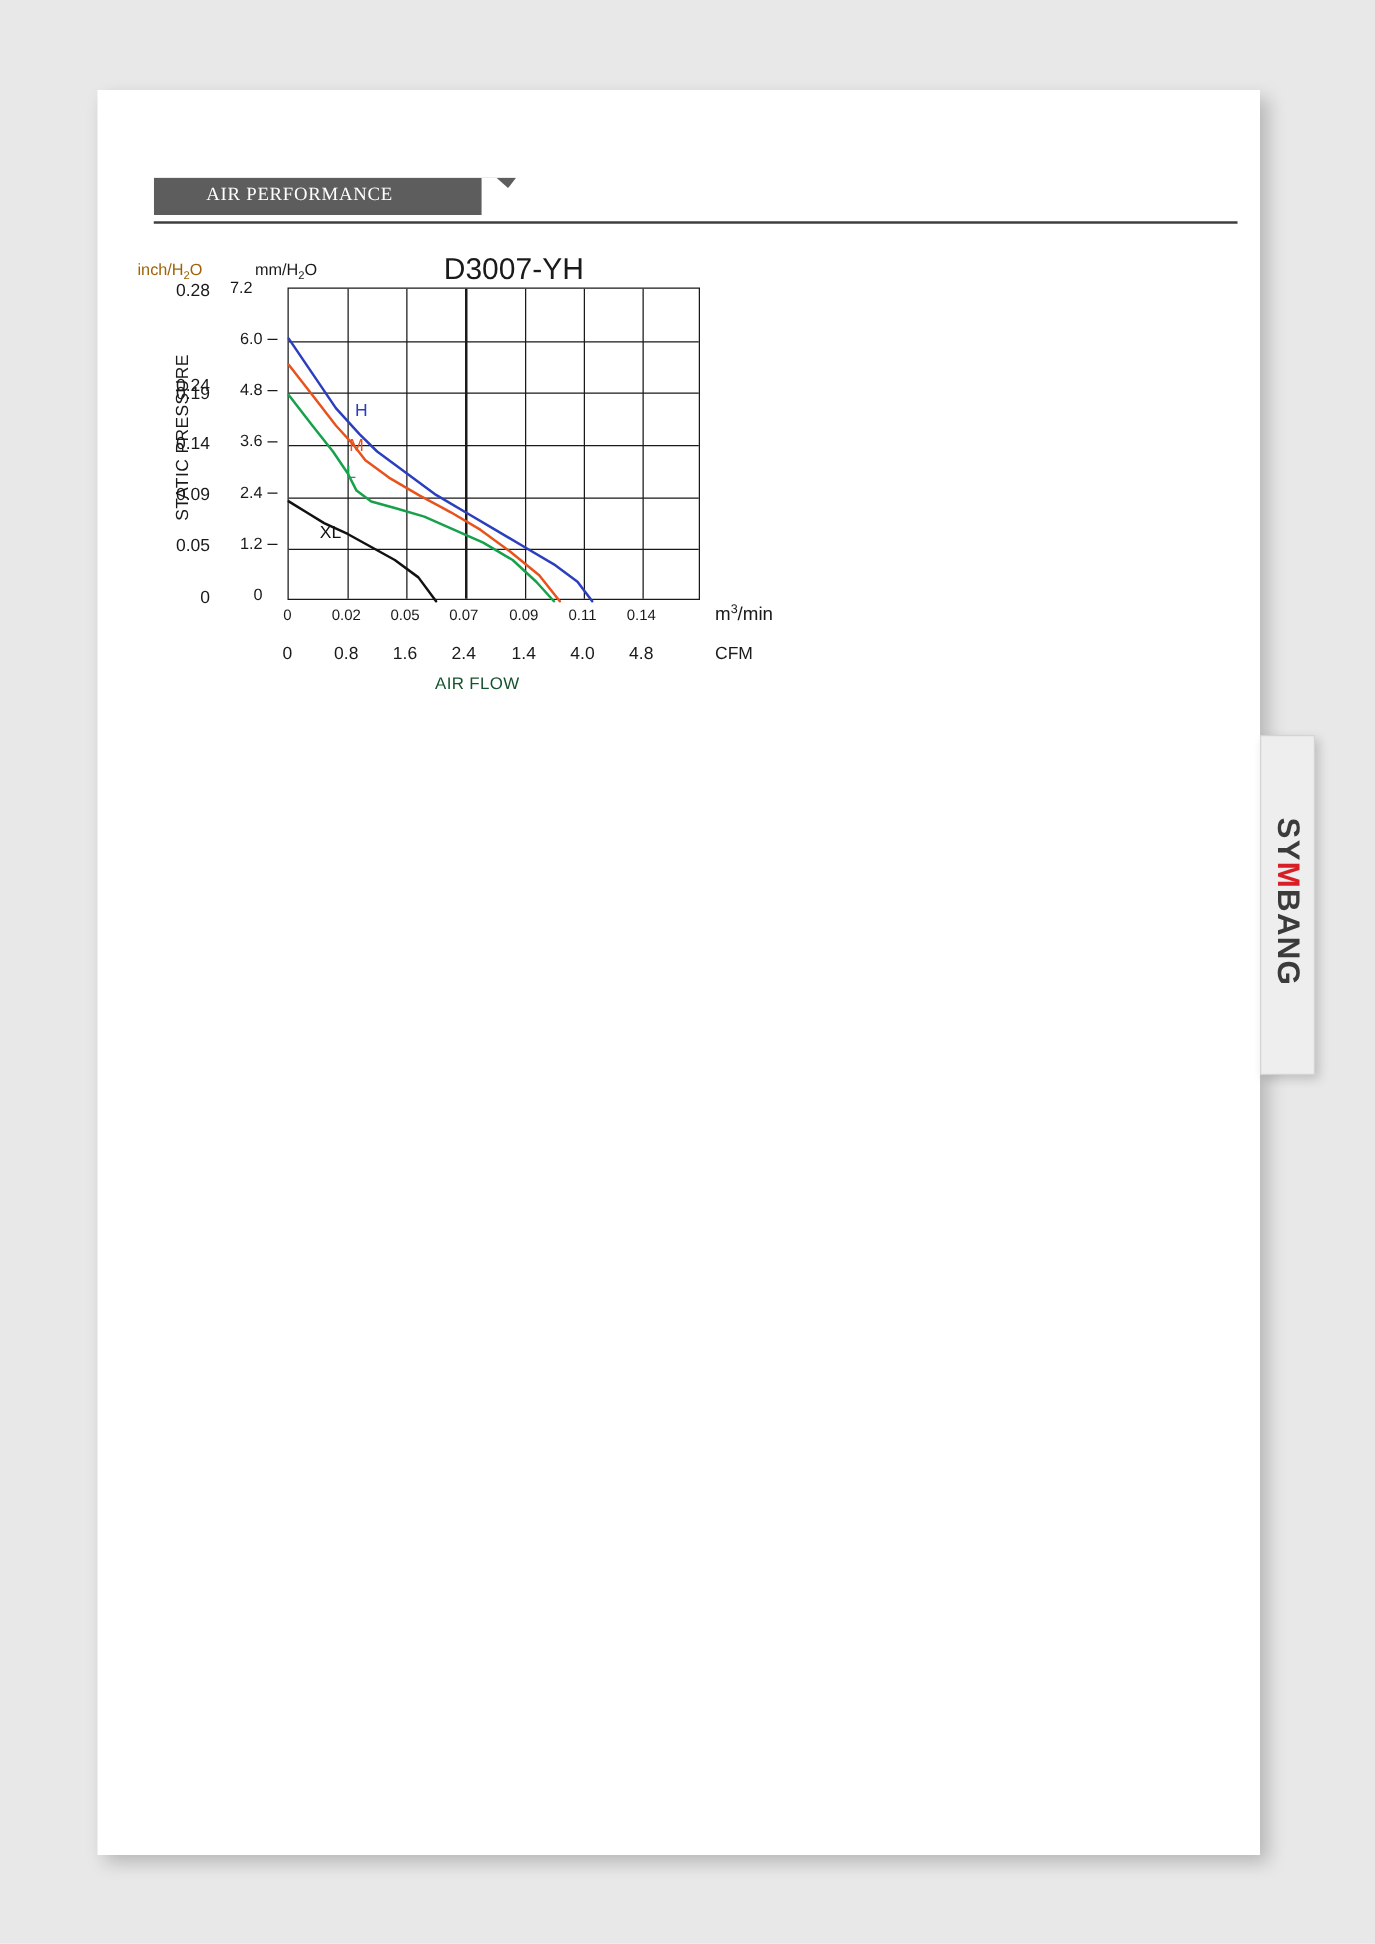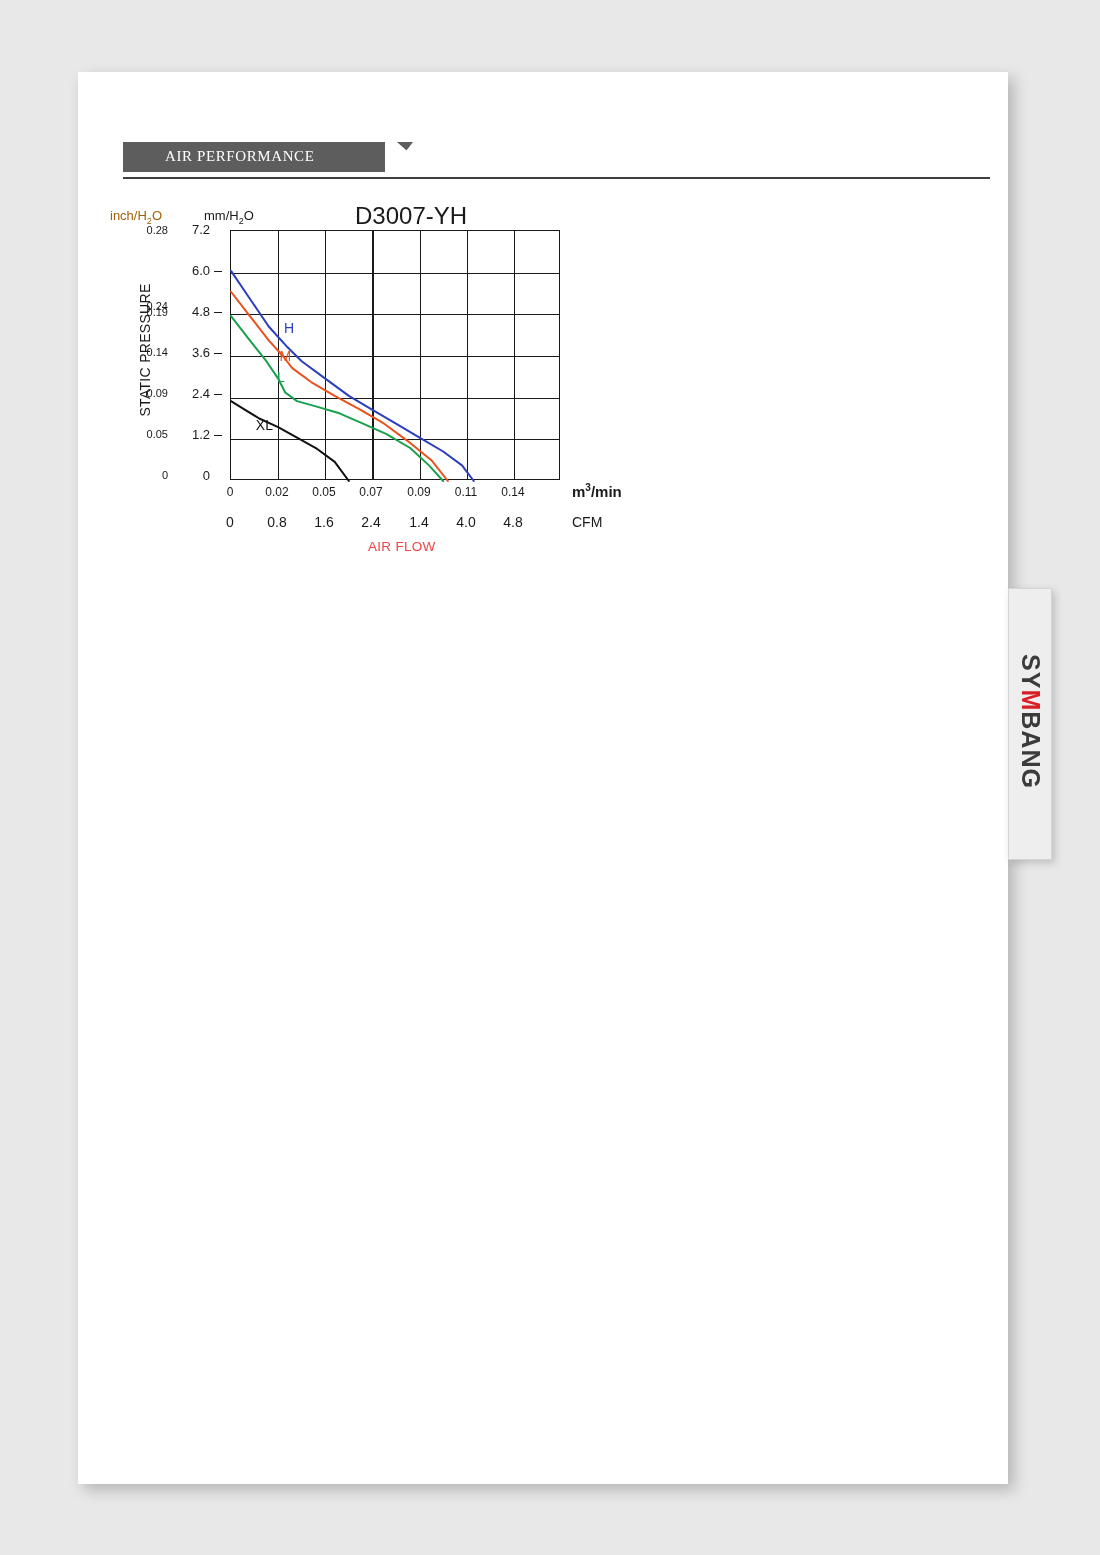--- a/index.html
+++ b/index.html
@@ -128,21 +128,21 @@
     position: absolute;
     background: #1a1a1a;
   }
   .plot .vline { width: 1.2px; top: 0; bottom: 0; }
   .plot .hline { height: 1.2px; left: 0; right: 0; }
 
   .tick-left {
     position: absolute;
     width: 40px;
     text-align: right;
-    font-size: 11px;
+    font-size: 14px;
     color: #1a1a1a;
   }
   .tick-left2 {
     position: absolute;
     width: 34px;
     text-align: right;
     font-size: 13px;
     color: #1a1a1a;
   }
   .dash {
@@ -163,39 +163,38 @@
     width: 50px;
     text-align: center;
     font-size: 14px;
     color: #1a1a1a;
   }
   .axis-unit-1 {
     position: absolute;
     left: 462px;
     top: 290px;
     font-size: 15px;
-    font-weight: bold;
+    font-weight: normal;
     color: #1a1a1a;
   }
   .axis-unit-1 sup { font-size: 10px; }
   .axis-unit-2 {
     position: absolute;
     left: 462px;
     top: 322px;
     font-size: 14px;
     color: #1a1a1a;
   }
   .x-axis-title {
     position: absolute;
     left: 238px;
     top: 347px;
     font-size: 13.5px;
-    color: #ef4444;
+    color: #14532d;
     letter-spacing: 0.3px;
-    margin-left: 20px;
   }
   .series-label {
     position: absolute;
     font-size: 14px;
     font-weight: normal;
   }
 
   
   .side-tab {
     position: absolute;
@@ -246,21 +245,21 @@
     <div class="y-axis-title">STATIC PRESSURE</div>
 
     <div class="tick-left" style="left:18px; top:32px;">0.28</div>
     <div class="tick-left" style="left:18px; top:72px;margin-top:36px;">0.24</div>
     <div class="tick-left" style="left:18px; top:114px;">0.19</div>
     <div class="tick-left" style="left:18px; top:154px;">0.14</div>
     <div class="tick-left" style="left:18px; top:195px;">0.09</div>
     <div class="tick-left" style="left:18px; top:236px;">0.05</div>
     <div class="tick-left" style="left:18px; top:277px;">0</div>
 
-    <div class="tick-left2" style="left:66px; top:30px;">7.2</div>
+    <div class="tick-left2" style="left:66px; top:30px;text-align:center;">7.2</div>
     <div class="tick-left2" style="left:66px; top:71px;">6.0</div>
     <div class="tick-left2" style="left:66px; top:112px;">4.8</div>
     <div class="tick-left2" style="left:66px; top:153px;">3.6</div>
     <div class="tick-left2" style="left:66px; top:194px;">2.4</div>
     <div class="tick-left2" style="left:66px; top:235px;">1.2</div>
     <div class="tick-left2" style="left:66px; top:276px;">0</div>
 
     <div class="dash" style="left:104px; top:79px;"></div>
     <div class="dash" style="left:104px; top:120px;"></div>
     <div class="dash" style="left:104px; top:161px;"></div>

